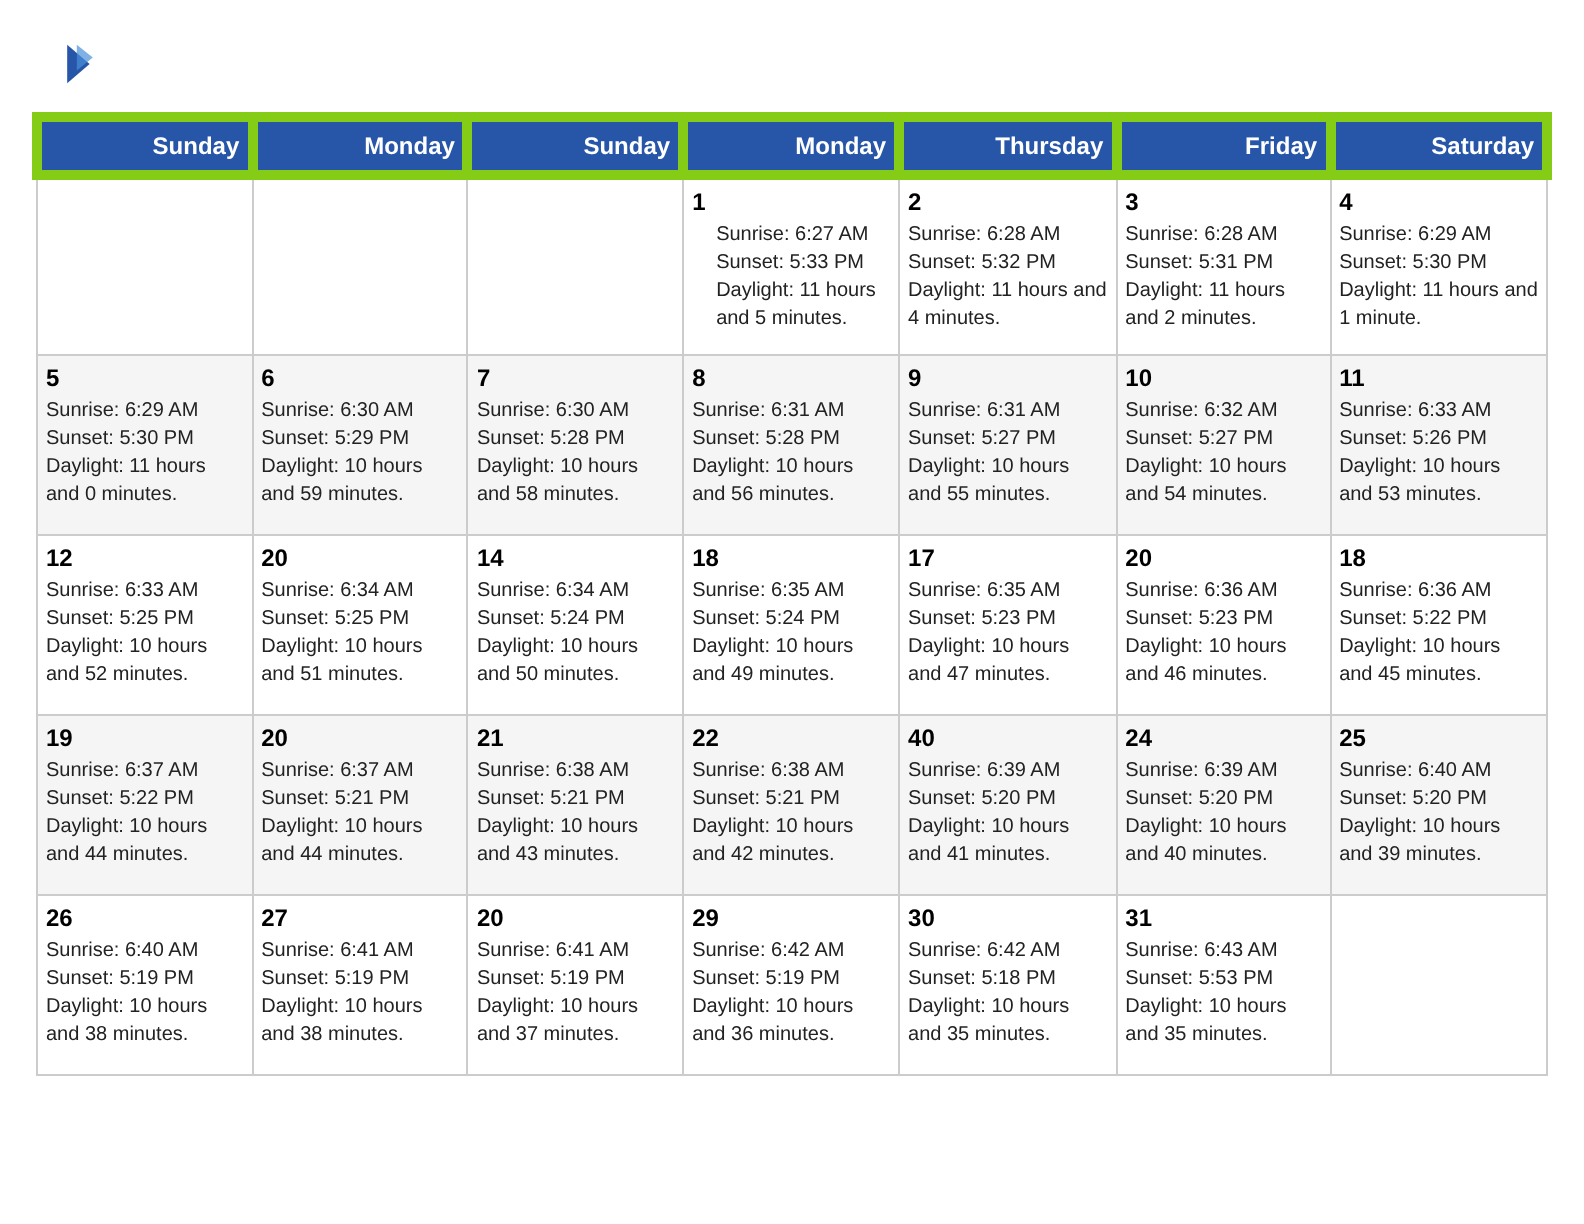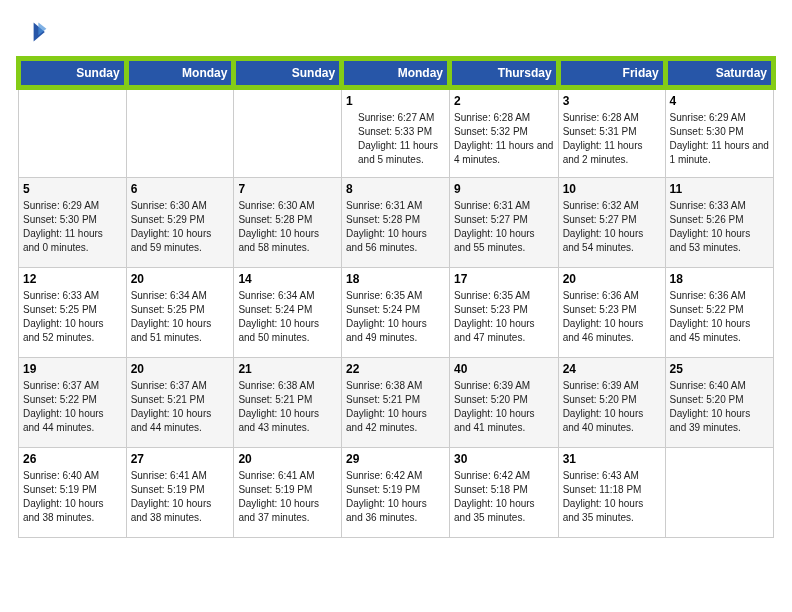--- a/index.html
+++ b/index.html
@@ -304,19 +304,19 @@
         </td>
         <td>
           <span class="day-num">30</span>
           <div class="day-info" style="white-space: pre-line;">Sunrise: 6:42 AM
 Sunset: 5:18 PM
 Daylight: 10 hours and 35 minutes.</div>
         </td>
         <td>
           <span class="day-num">31</span>
           <div class="day-info" style="white-space: pre-line;">Sunrise: 6:43 AM
-Sunset: 11:18 PM
+Sunset: 5:53 PM
 Daylight: 10 hours and 35 minutes.</div>
         </td>
         <td class="empty"></td>
       </tr>
     </tbody>
 </table>
 
 </body></html>

